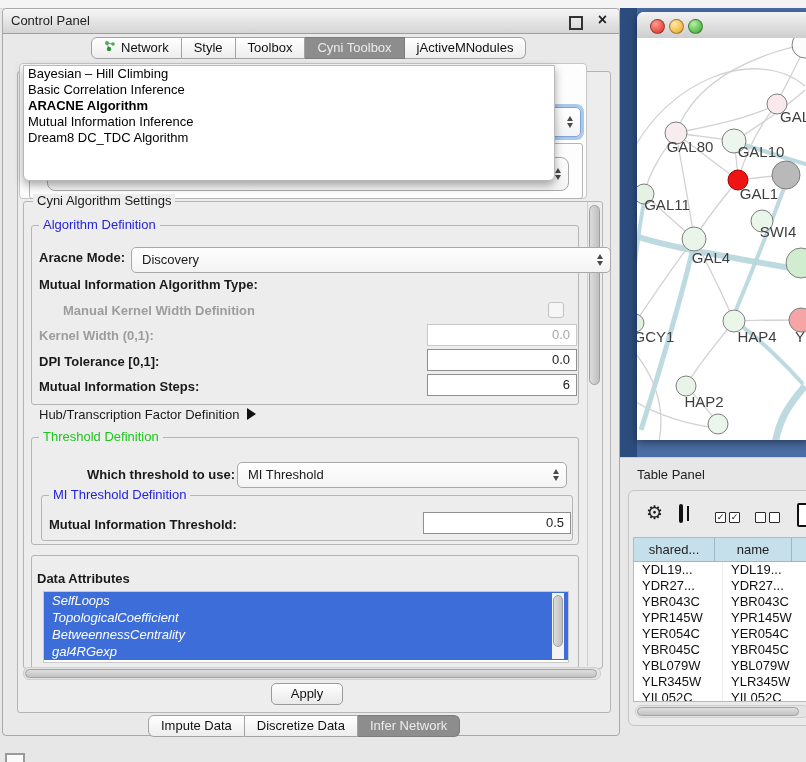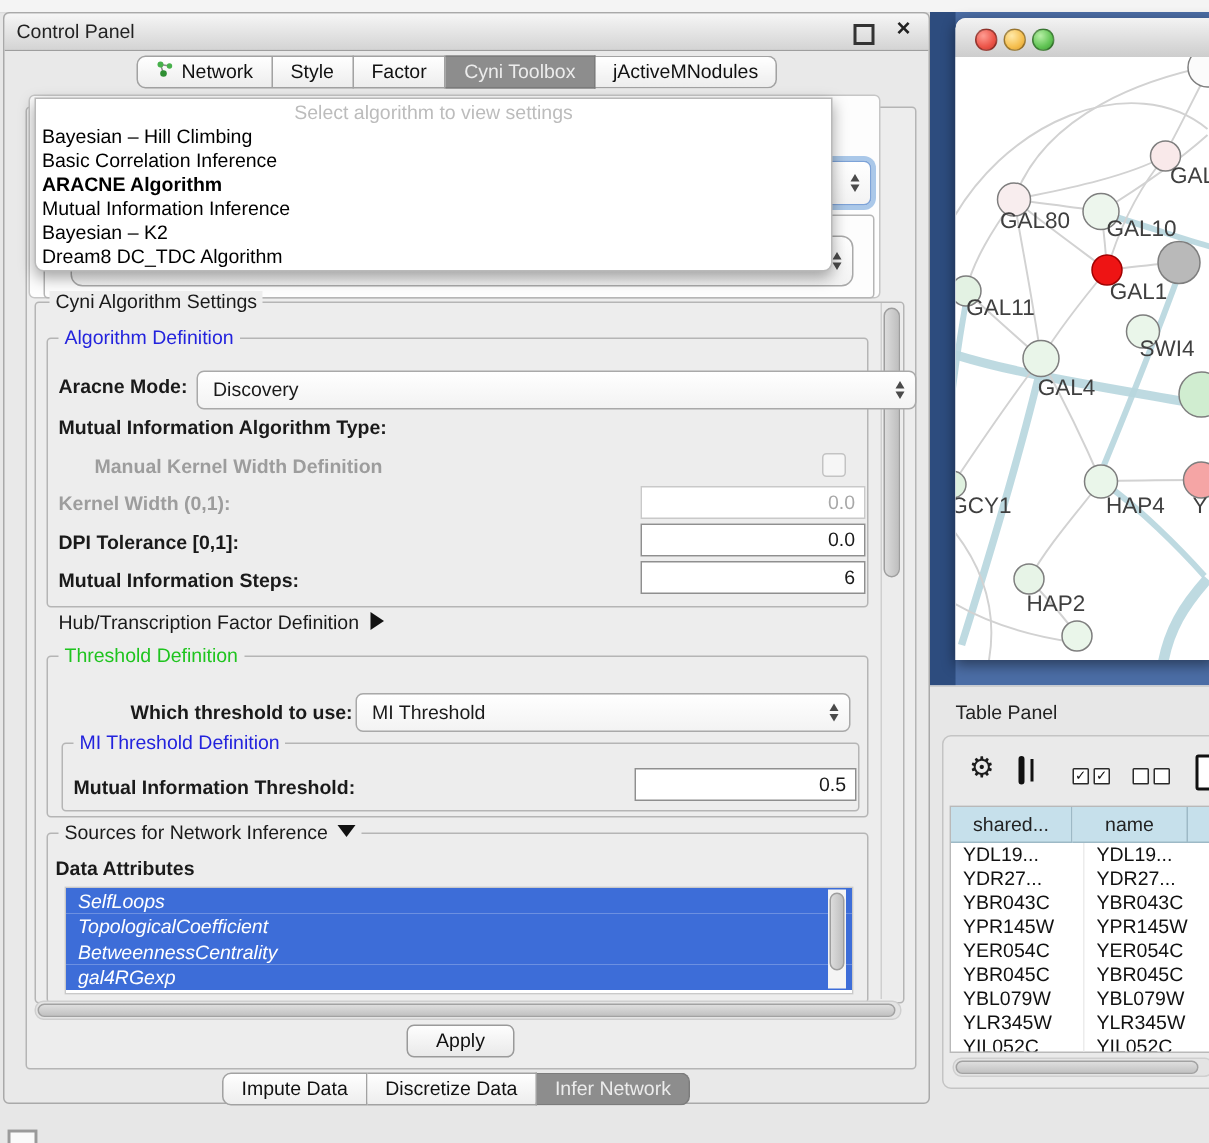--- a/index.html
+++ b/index.html
@@ -110,21 +110,21 @@
             <circle cx="3" cy="3" r="2" fill="#47b04b"></circle>
             <circle cx="9" cy="4" r="1.8" fill="#47b04b"></circle>
             <circle cx="5" cy="9" r="2.2" fill="#2f8f33"></circle>
           </svg></span>
         <span>Network</span>
       </div>
       <div class="seg">
         <span>Style</span>
       </div>
       <div class="seg">
-        <span>Factor</span>
+        <span>Toolbox</span>
       </div>
       <div class="seg sel">
         <span>Cyni Toolbox</span>
       </div>
       <div class="seg">
         <span>jActiveMNodules</span>
       </div>
     </div>
 
   <div class="abs cpanel"></div>
@@ -141,27 +141,25 @@
   <div class="abs gbox" style="left:26px;top:134px;width:552px;height:54px;"></div>
   <div class="abs combo ghost" style="left:44px;top:148px;width:486px;height:32px;line-height:32px;">
     <span>gal-filtered sif default node</span>
     <span class="stepper">
         <span class="tri-up"></span>
         <span class="tri-dn"></span>
       </span>
   </div>
 
   <div class="abs popup">
-    <div class="ph">Select algorithm to view settings</div>
     <div id="dropdown-items">
         <div class="it">Bayesian – Hill Climbing</div>
         <div class="it">Basic Correlation Inference</div>
         <div class="it bold">ARACNE Algorithm</div>
         <div class="it">Mutual Information Inference</div>
-        <div class="it">Bayesian – K2</div>
         <div class="it">Dream8 DC_TDC Algorithm</div>
       </div>
   </div>
 
   <div class="abs gbox" style="left:20px;top:192px;width:578px;height:466px;"></div>
   <span class="glabel" style="left:30px;top:185px;">Cyni Algorithm Settings</span>
 
   <div class="abs vtrack" style="left:584px;top:193px;width:13px;height:464px;">
     <div class="abs vthumb" style="left:1px;top:3px;width:9px;height:178px;"></div>
   </div>
@@ -207,23 +205,20 @@
         <span class="tri-dn"></span>
       </span>
   </div>
 
   <div class="abs gbox" style="left:38px;top:486px;width:530px;height:44px;"></div>
   <span class="glabel blue" style="left:46px;top:479px;">MI Threshold Definition</span>
   <span class="lbl b" style="left:46px;top:508px;">Mutual Information Threshold:</span>
   <div class="field" style="left:420px;top:503px;width:134px;">0.5</div>
 
   <div class="abs gbox" style="left:28px;top:546px;width:546px;height:112px;"></div>
-  <span class="glabel" style="left:36px;top:539px;">
-    <span>Sources for Network Inference</span><span class="tri-down-big"></span>
-  </span>
   <span class="lbl b" style="left:34px;top:562px;">Data Attributes</span>
 
   <div class="abs attrlist" style="left:40px;top:582px;width:524px;height:70px;font-style:italic;" id="attr-list">
       <div class="attr-row" style="background: rgb(61, 109, 216);">SelfLoops</div>
       <div class="attr-row" style="background: rgb(61, 109, 216);">TopologicalCoefficient</div>
       <div class="attr-row" style="background: rgb(61, 109, 216);">BetweennessCentrality</div>
       <div class="attr-row" style="background: rgb(61, 109, 216);">gal4RGexp</div>
     </div>
   <div class="abs vtrack" style="left:549px;top:584px;width:12px;height:66px;border:none;background:#f4f4f4;">
     <div class="abs vthumb" style="left:1px;top:2px;width:8px;height:50px;"></div>

